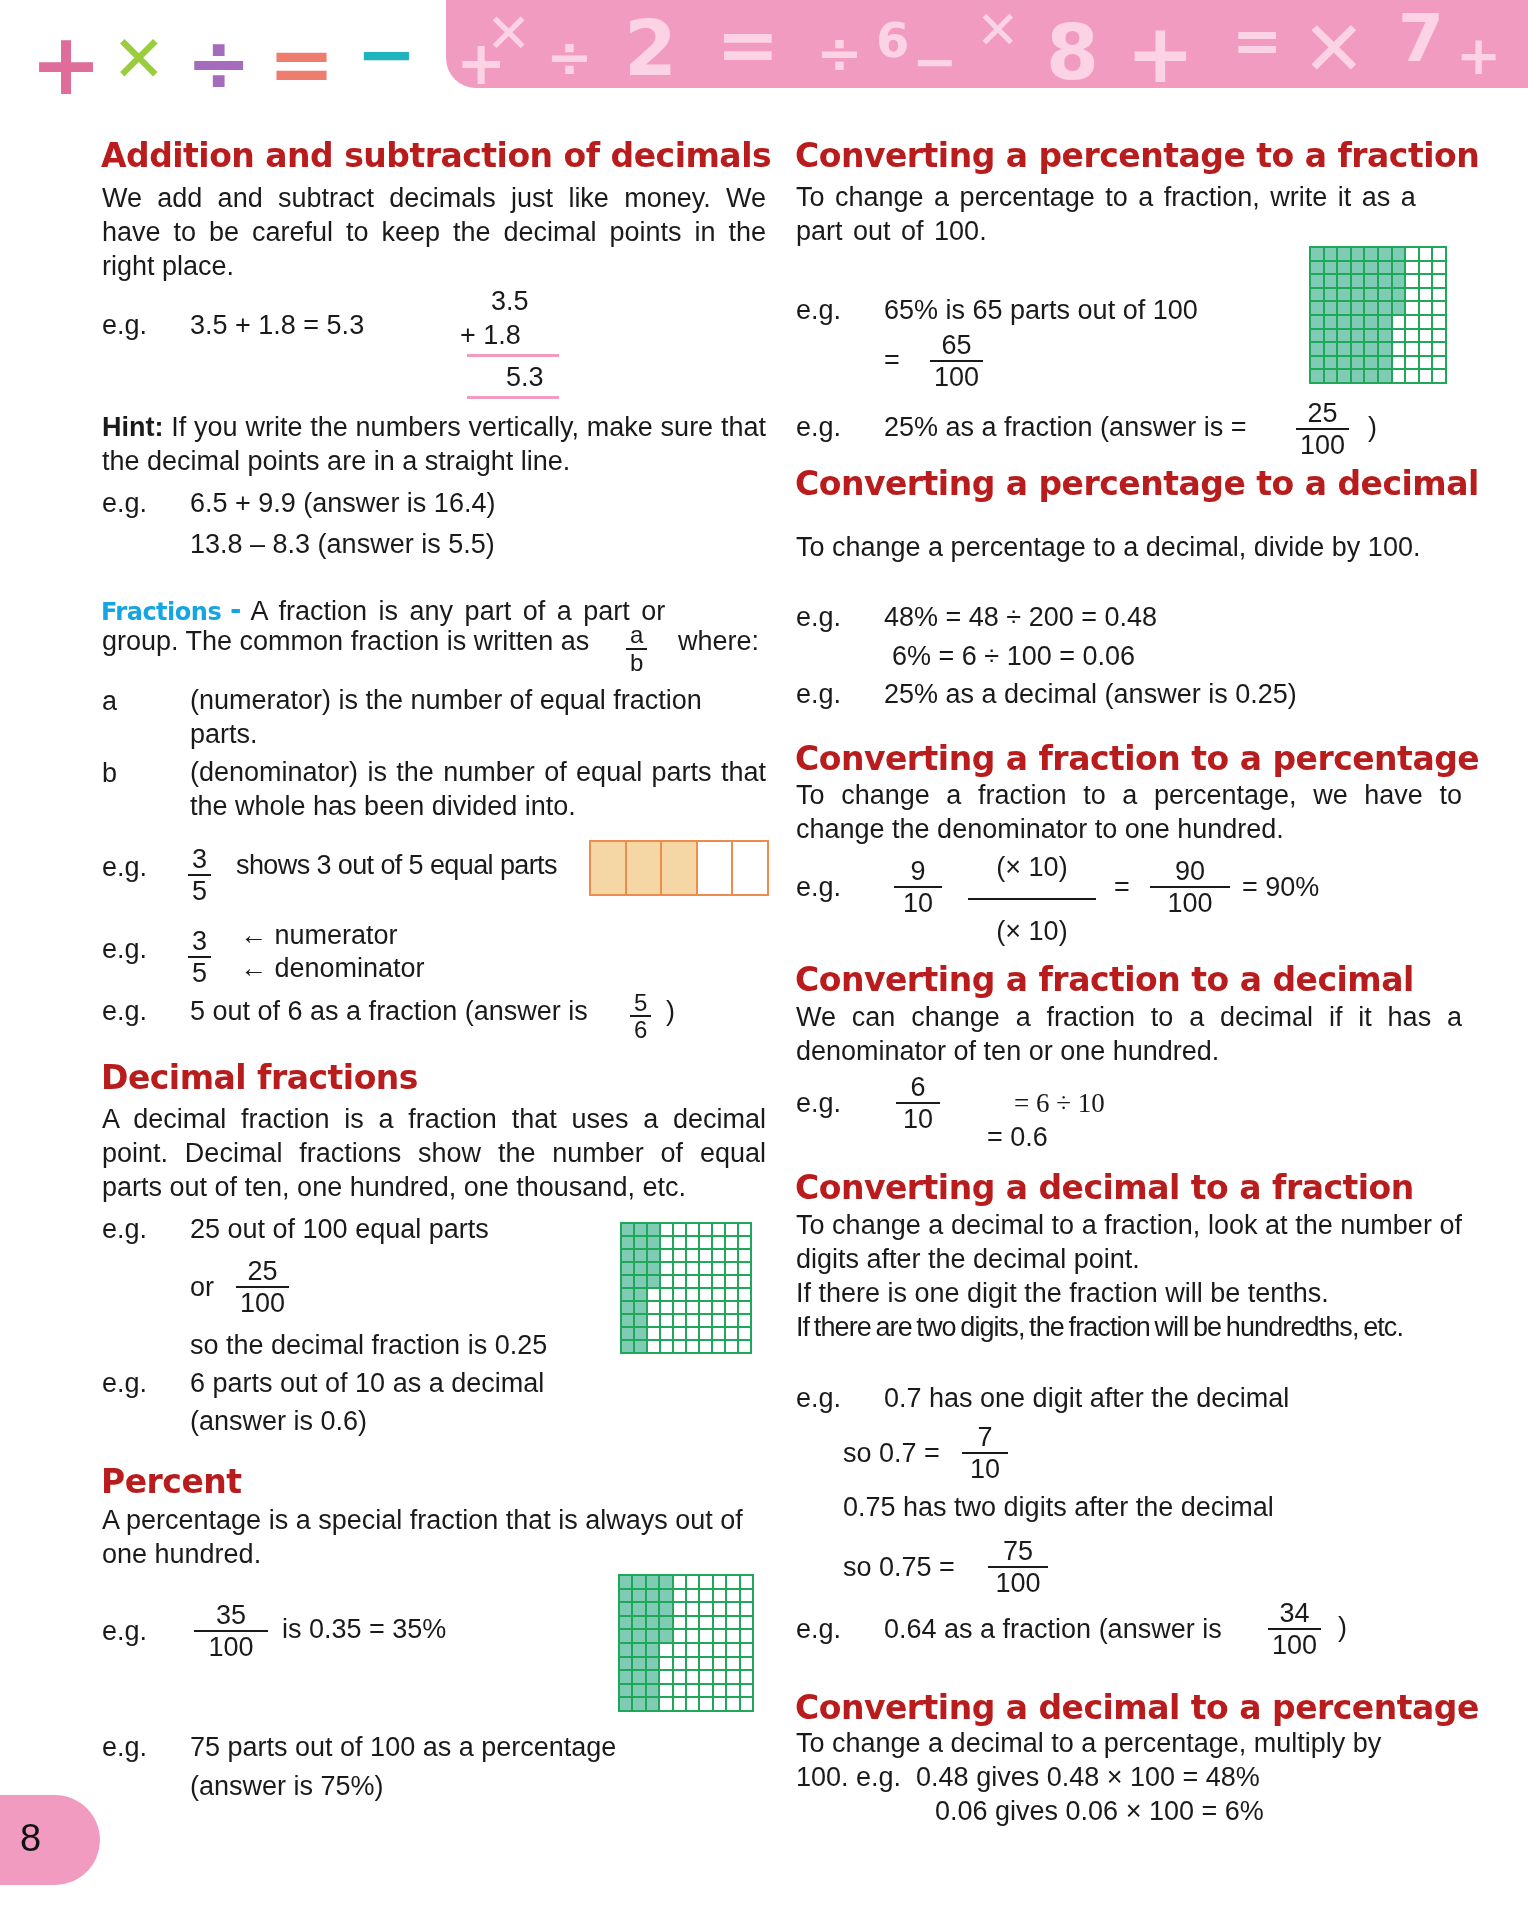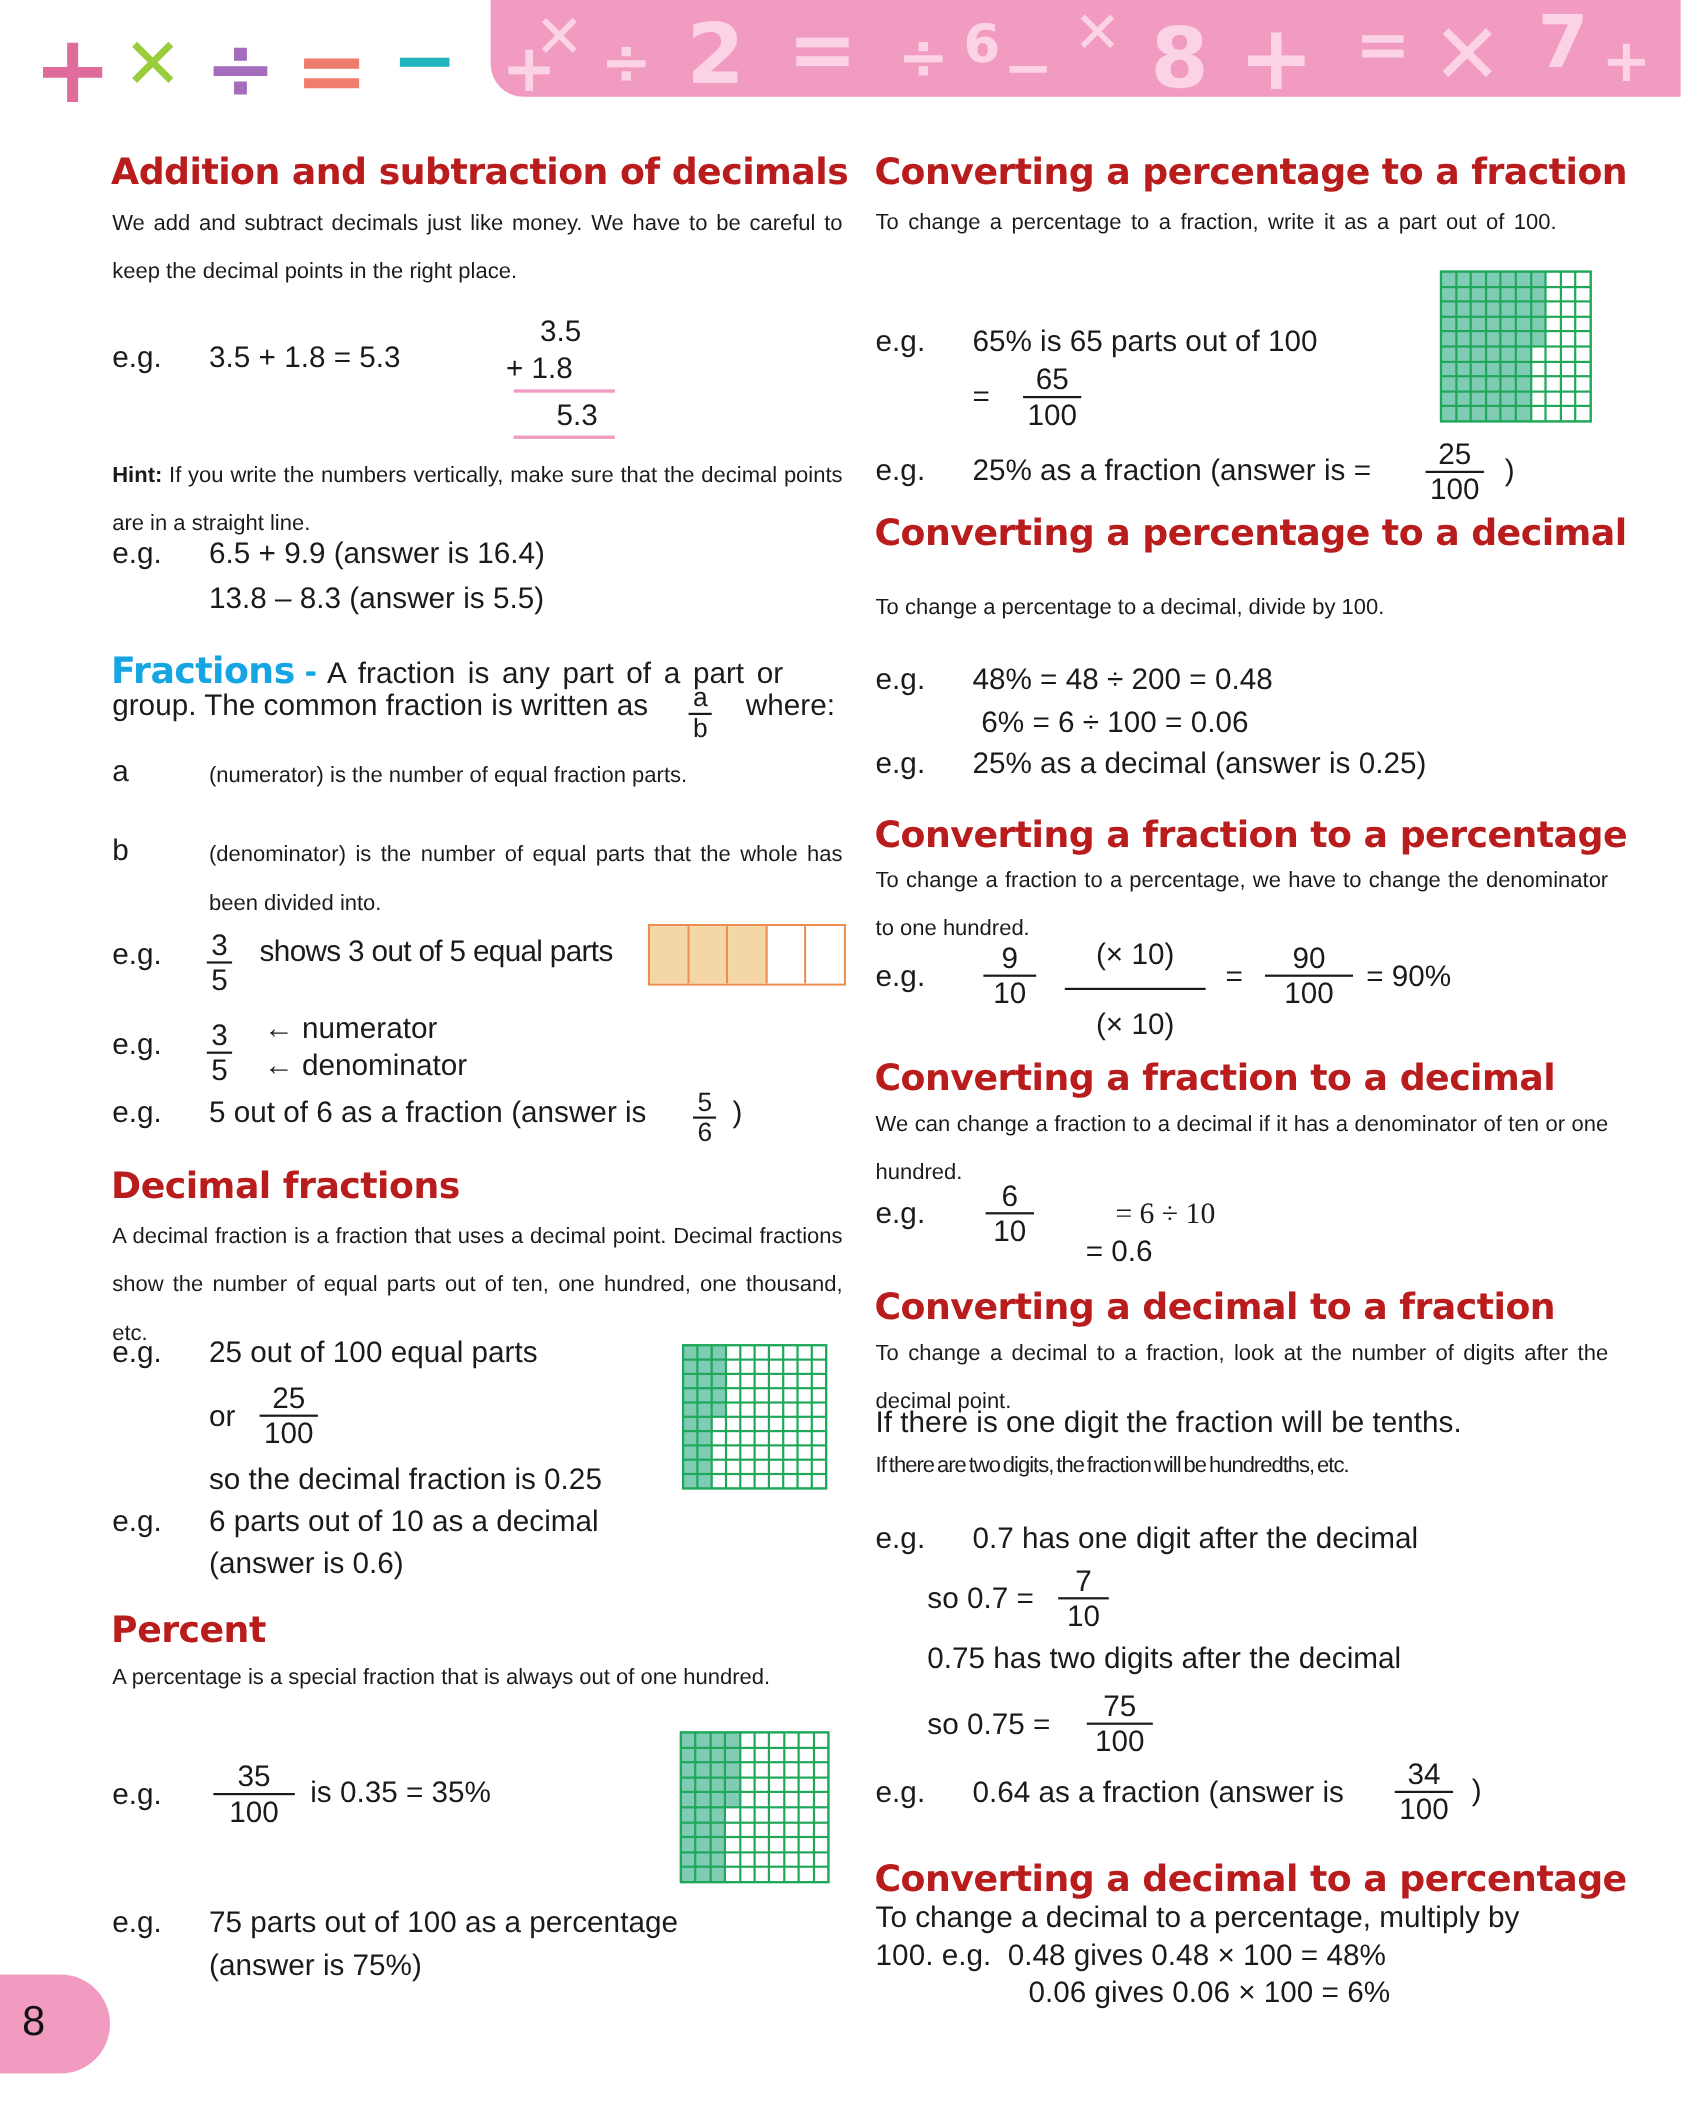--- a/index.html
+++ b/index.html
@@ -6,21 +6,21 @@
   body { width:1528px; height:1920px; position:relative; overflow:hidden;
          font-family:"Liberation Sans", sans-serif; color:#1a1a1a; }
   
   .banner { position:absolute; left:446px; top:0; width:1082px; height:88px;
             background:#f29bc1; border-bottom-left-radius:30px; overflow:hidden; }
   .banner .glyph { position:absolute; color:#fbd3e5; font-weight:bold; font-family:"DejaVu Sans", sans-serif; }
   .sym { position:absolute; font-weight:bold; font-family:"DejaVu Sans", sans-serif; }
   
   .h { position:absolute; color:#b91c1c; font-weight:bold; font-size:33px;
        font-family:"DejaVu Sans", sans-serif; letter-spacing:-0.5px; white-space:nowrap; }
-  .p { position:absolute; font-size:20px; line-height:44px; }
+  .p { position:absolute; font-size:27px; line-height:34px; }
   .line { position:absolute; font-size:27px; white-space:nowrap; }
   .just { text-align:justify; }
   .frac { position:absolute; display:inline-flex; flex-direction:column; align-items:center;
           font-size:27px; line-height:30px; }
   .frac .num { padding:0 4px; }
   .frac .bar { height:2px; background:#1a1a1a; align-self:stretch; }
   .frac .den { padding:0 4px; }
   .pinkrule { position:absolute; height:3px; background:#f29bc1; }
   .grid { position:absolute; display:grid; grid-template-columns:repeat(10,1fr);
           grid-template-rows:repeat(10,1fr); border:2px solid #1fa85a; background:#1fa85a; gap:2px; }
@@ -76,21 +76,21 @@
   <div class="p just" style="left:102px;top:410px;width:664px;">
     <b class="hint">Hint:</b><span> If you write the numbers vertically, make sure that the decimal points are in a straight line.</span>
   </div>
   <div class="line" style="left:102px;top:488px;">e.g.</div>
   <div class="line" style="left:190px;top:488px;">6.5 + 9.9  (answer is 16.4)</div>
   <div class="line" style="left:190px;top:529px;">13.8 – 8.3 (answer is 5.5)</div>
 </div>
 
 <div>
   <div class="line" style="left:101px;top:590px;">
-    <span style="color:#16a5e3;font-weight:bold;font-size:33px;font-family:'DejaVu Sans',sans-serif;letter-spacing:-0.5px;">Fractions</span><span style="color:#16a5e3;font-weight:bold;font-size:33px;white-space:pre;"> - </span><span style="word-spacing:4px;">A fraction is any part of a part or</span>
+    <span style="color:#16a5e3;font-weight:bold;font-size:24px;font-family:'DejaVu Sans',sans-serif;letter-spacing:-0.5px;">Fractions</span><span style="color:#16a5e3;font-weight:bold;font-size:33px;white-space:pre;"> - </span><span style="word-spacing:4px;">A fraction is any part of a part or</span>
   </div>
   <div class="line" style="left:102px;top:626px;">group. The common fraction is written as</div>
   <div class="frac" style="left:626px;top:622px;font-size:24px;line-height:26px;">
     <span class="num">a</span>
       <span class="bar"></span>
       <span class="den">b</span>
   </div>
   <div class="line" style="left:678px;top:626px;">where:</div>
   <div class="line" style="left:102px;top:686px;">a</div>
   <div class="p" style="left:190px;top:683px;width:560px;">(numerator) is the number of equal fraction parts.</div>

